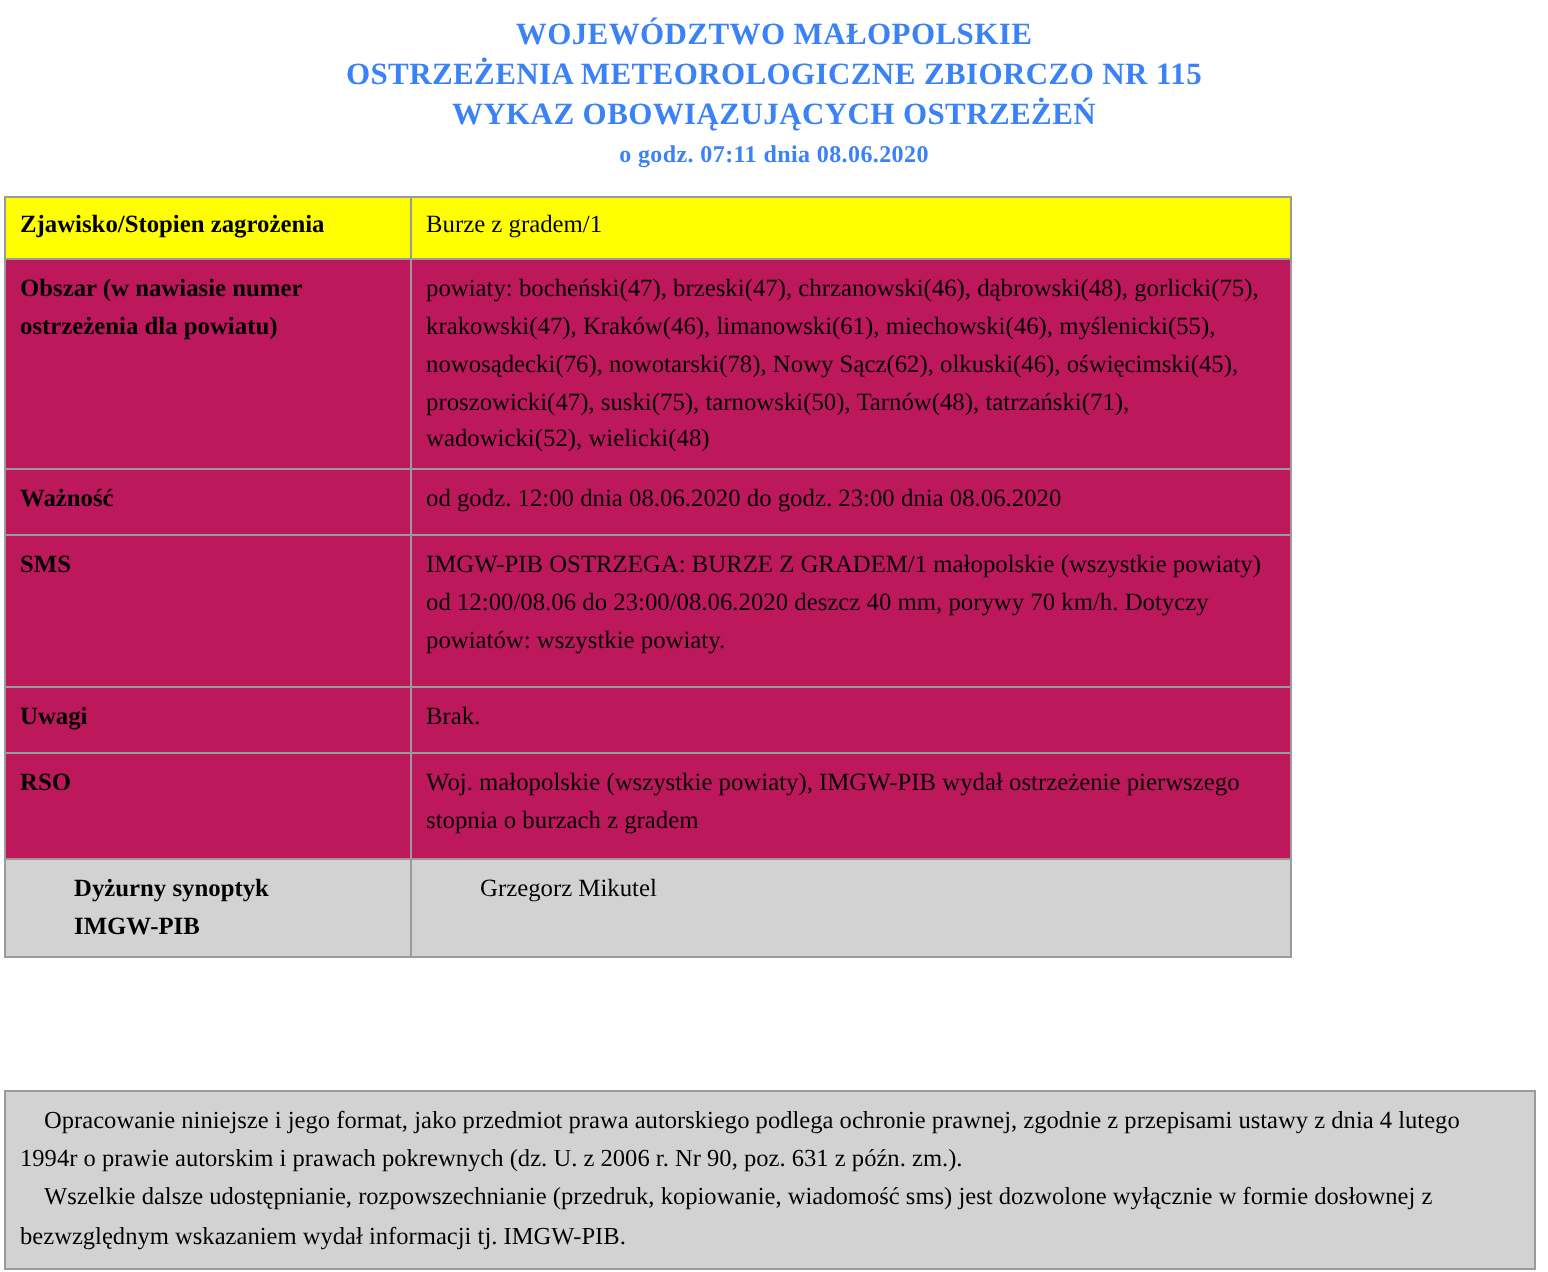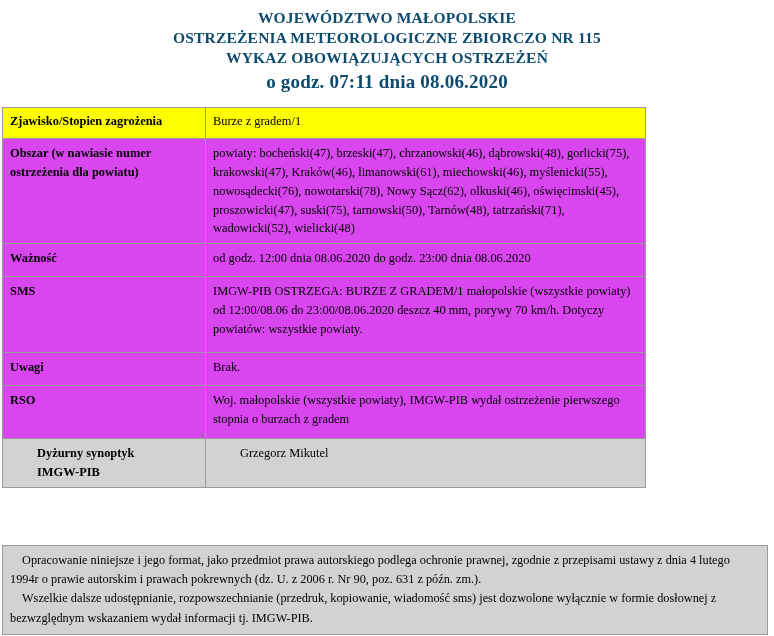--- a/index.html
+++ b/index.html
@@ -21,49 +21,49 @@
     height: 636px;
     box-sizing: border-box;
   }
 
   
   .doc-header {
     padding: 8px 0 6px 0;
     text-align: center;
   }
   .doc-header .line {
-    color: #0c4a6e;
+    color: #3b82f6;
     font-weight: bold;
     letter-spacing: 0.2px;
     line-height: 1.30;
   }
   .doc-header .l1 { font-size: 15.5px; }
   .doc-header .l2 { font-size: 15.5px; }
   .doc-header .l3 { font-size: 15.5px; }
-  .doc-header .l4 { font-size: 19px; padding-top: 2px; }
+  .doc-header .l4 { font-size: 12px; padding-top: 2px; }
 
   
   .warn-table {
     border-collapse: separate;
     border-spacing: 0;
     width: 644px;
     margin: 6px 0 0 2px;
     table-layout: fixed;
     background: #ffffff;
     border-top: 1px solid #9a9a9a;
     border-left: 1px solid #9a9a9a;
   }
   .warn-table td {
     border-right: 1px solid #9a9a9a;
     border-bottom: 1px solid #9a9a9a;
     padding: 5px 6px 5px 7px;
     vertical-align: top;
     font-size: 12.4px;
     line-height: 1.52;
-    background: #d946ef;
+    background: #be185d;
   }
   .col-label { width: 203px; }
   td.label {
     font-weight: bold;
   }
   tr.row-yellow td {
     background: #ffff00;
     font-weight: bold;
     padding-top: 4px;
     padding-bottom: 4px;

